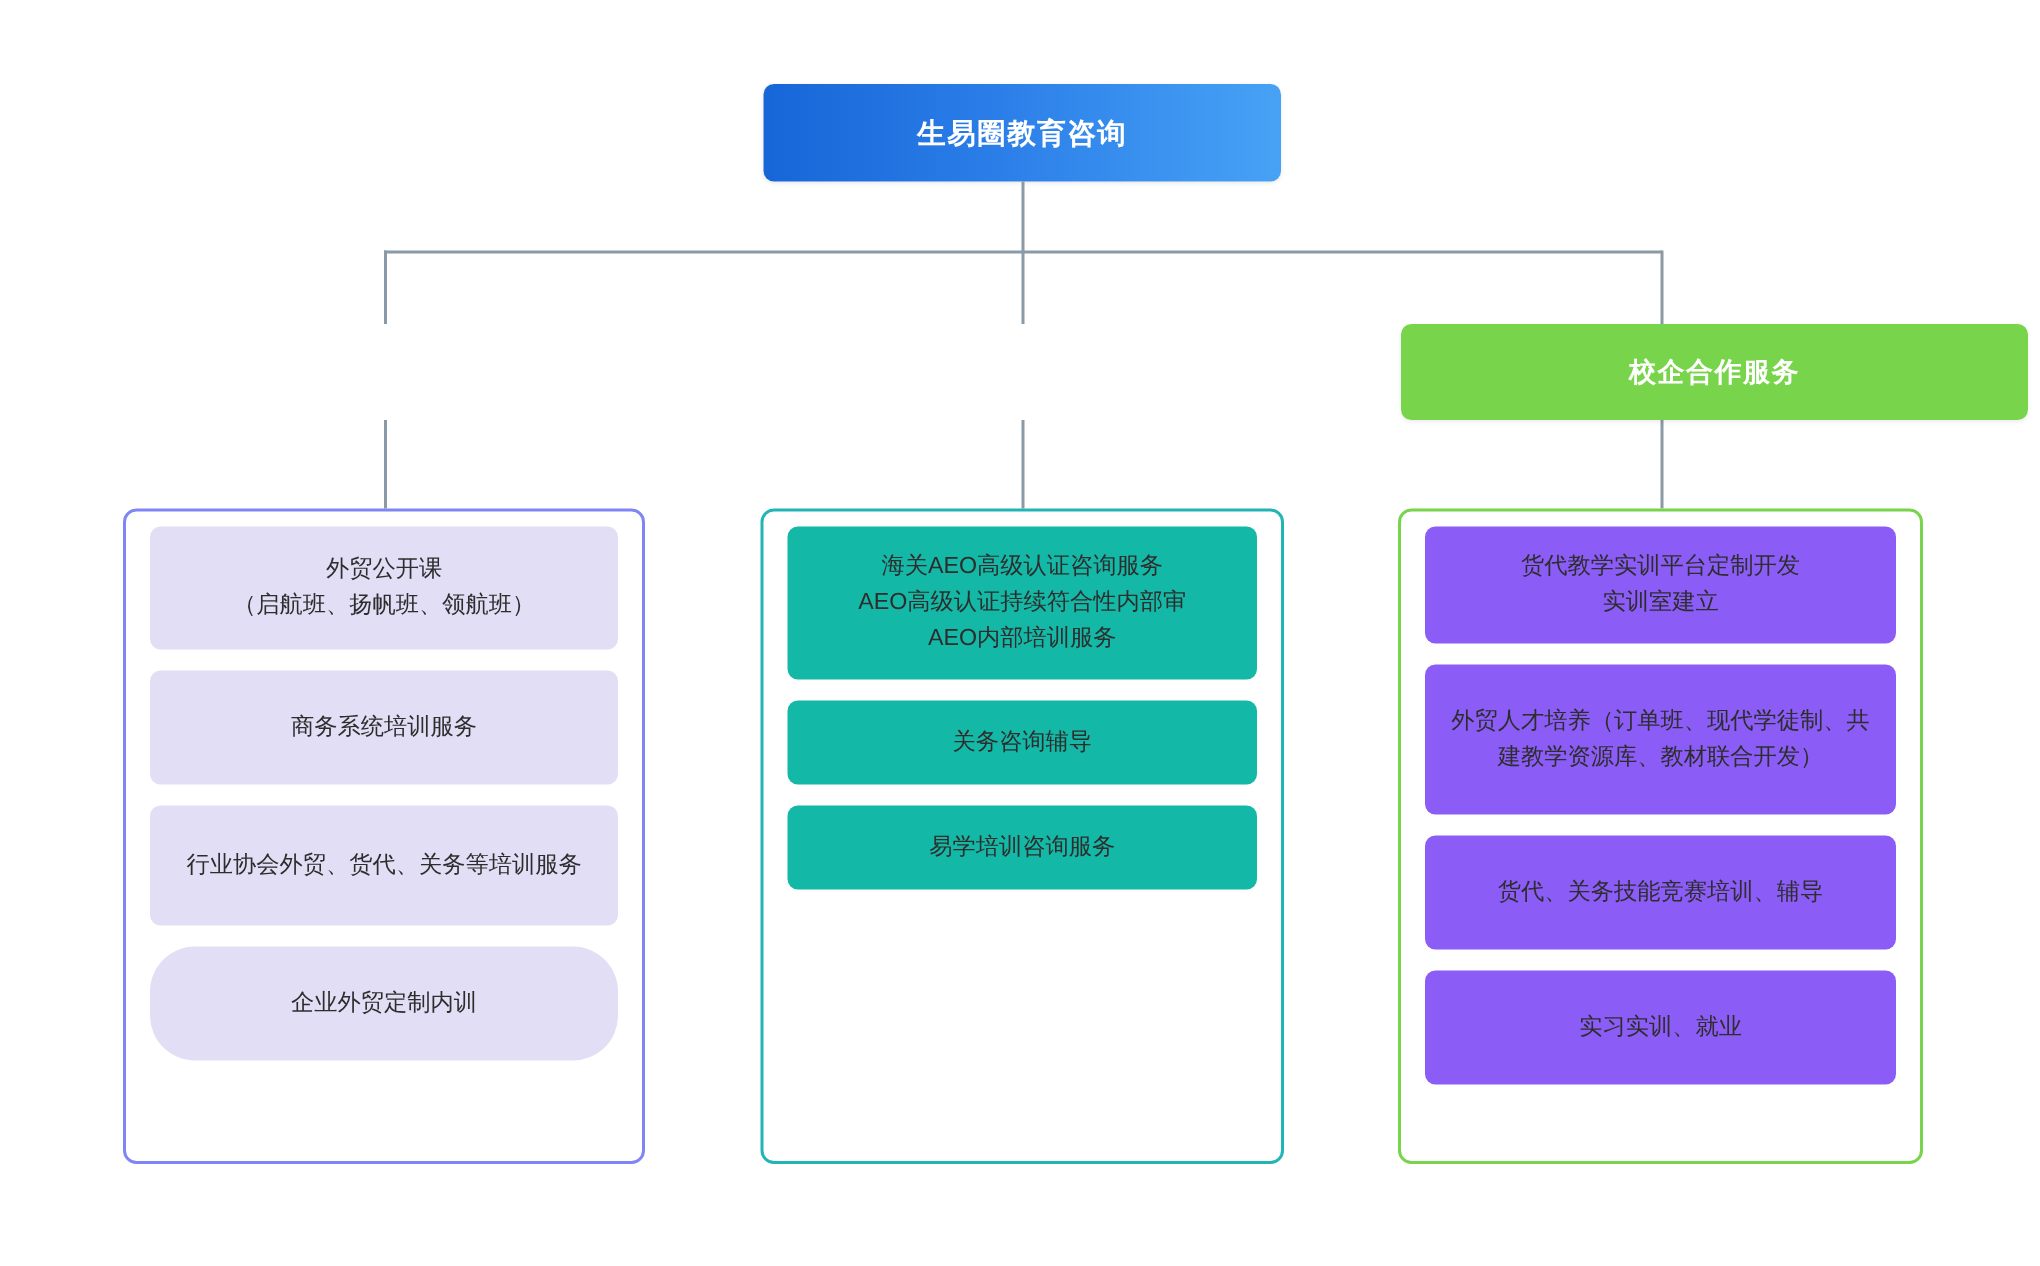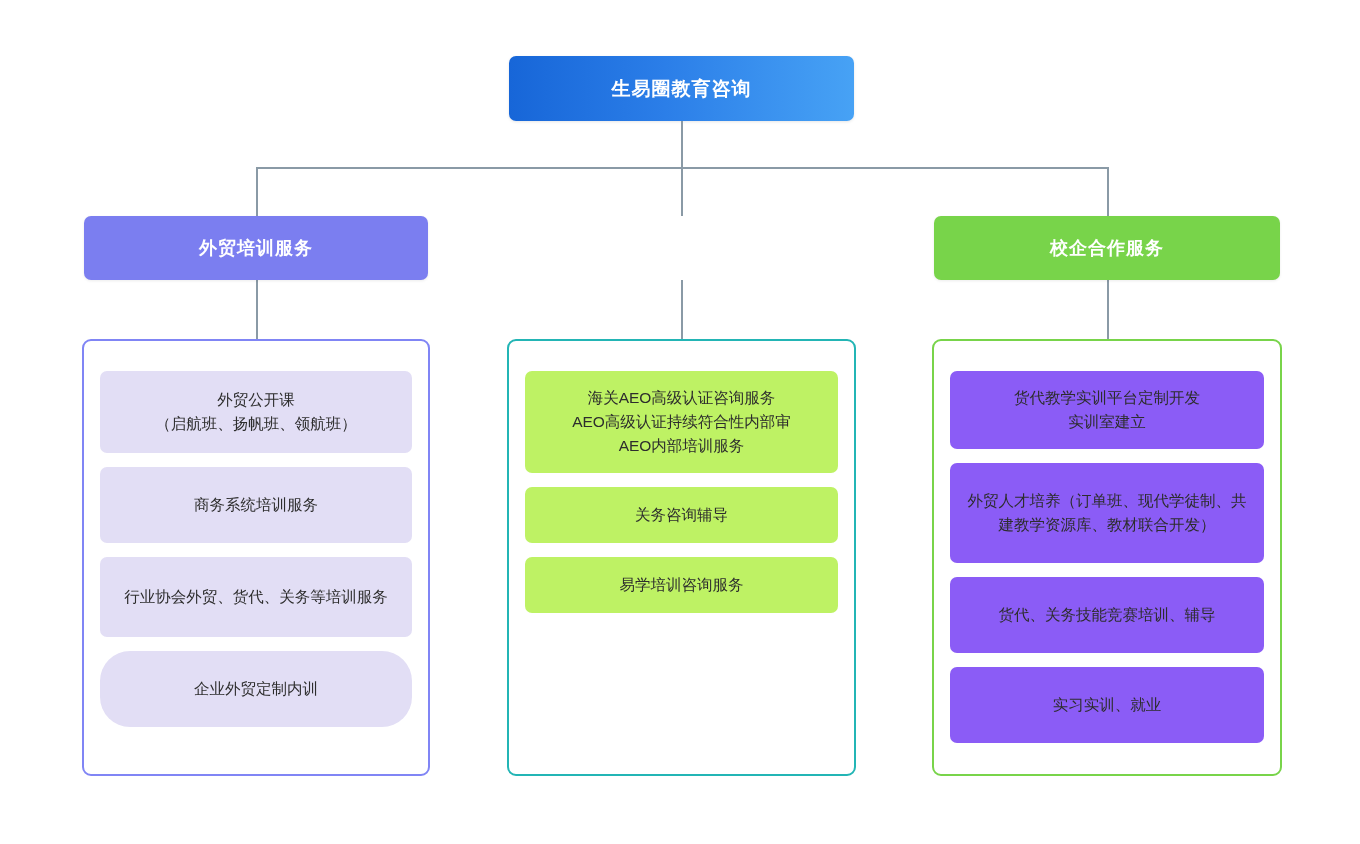--- a/index.html
+++ b/index.html
@@ -60,31 +60,31 @@
     box-shadow: 0 1px 3px rgba(0,0,0,0.08);
   }
   .cat-header .cat-title {
     color: #ffffff;
     font-size: 18px;
     font-weight: bold;
     letter-spacing: 1px;
   }
   .cat-header.col-0 { left: 84px;  width: 344px; background: #7b7ef0; }
   .cat-header.col-1 { left: 509px; width: 345px; background: #23b5b5; }
-  .cat-header.col-2 { left: 934px; width: 346px; background: #78d44a; }
+  .cat-header.col-2 { left: 934px; width: 418px; background: #78d44a; }
 
   
   .cat-container {
     position: absolute;
     top: 339px;
     height: 437px;
     border-radius: 9px;
     border: 2px solid #cccccc;
     background: #ffffff;
-    padding: 30px 16px;
+    padding: 10px 16px;
     display: flex;
     flex-direction: column;
     justify-content: flex-start;
   }
   .cat-container.col-0 { left: 82px;  width: 348px; border-color: #8085f5; }
   .cat-container.col-1 { left: 507px; width: 349px; border-color: #23b5b5; }
   .cat-container.col-2 { left: 932px; width: 350px; border-color: #78d44a; }
 
   
   .leaf-item {
@@ -96,21 +96,21 @@
     padding: 12px 14px;
     margin-bottom: 14px;
     font-size: 15.5px;
     line-height: 1.55;
     color: #2d2d2d;
     white-space: pre-line;
   }
   .leaf-item:last-child { margin-bottom: 0; }
 
   .col-0 .leaf-item { background: #e2def5; }
-  .col-1 .leaf-item { background: #bef264; }
+  .col-1 .leaf-item { background: #14b8a6; }
   .col-2 .leaf-item { background: #8b5cf6; }
 </style>
 </head>
 <body>
 
 <div id="org-chart">
 
   <div class="root-node">
     <span class="node-title">生易圈教育咨询</span>
   </div>
@@ -120,23 +120,20 @@
   <div class="connector h-line" style="left:256px; top:167px; width:852px;"></div>
 
   <div class="connector v-line" style="left:256px; top:167px; height:49px;"></div>
   <div class="connector v-line" style="left:681px; top:167px; height:49px;"></div>
   <div class="connector v-line" style="left:1107px; top:167px; height:49px;"></div>
 
   <div class="connector v-line" style="left:256px; top:280px; height:59px;"></div>
   <div class="connector v-line" style="left:681px; top:280px; height:59px;"></div>
   <div class="connector v-line" style="left:1107px; top:280px; height:59px;"></div>
 
-  <div class="cat-header col-0">
-    <span class="cat-title">外贸培训服务</span>
-  </div>
   <div class="cat-header col-2">
     <span class="cat-title">校企合作服务</span>
   </div>
 
   <div class="cat-container col-0">
     <div class="leaf-item" style="height:82px;">外贸公开课
 （启航班、扬帆班、领航班）</div>
     <div class="leaf-item" style="height:76px;">商务系统培训服务</div>
     <div class="leaf-item" style="height:80px;">行业协会外贸、货代、关务等培训服务</div>
     <div class="leaf-item" style="height:76px;border-radius:30px;">企业外贸定制内训</div>

